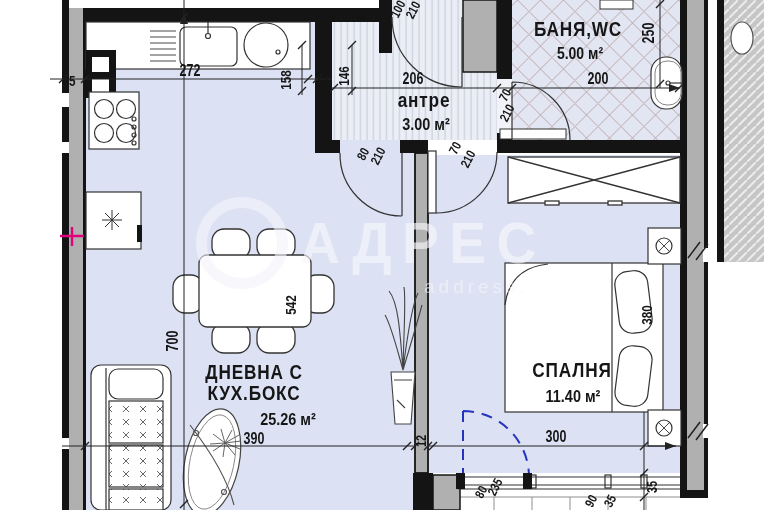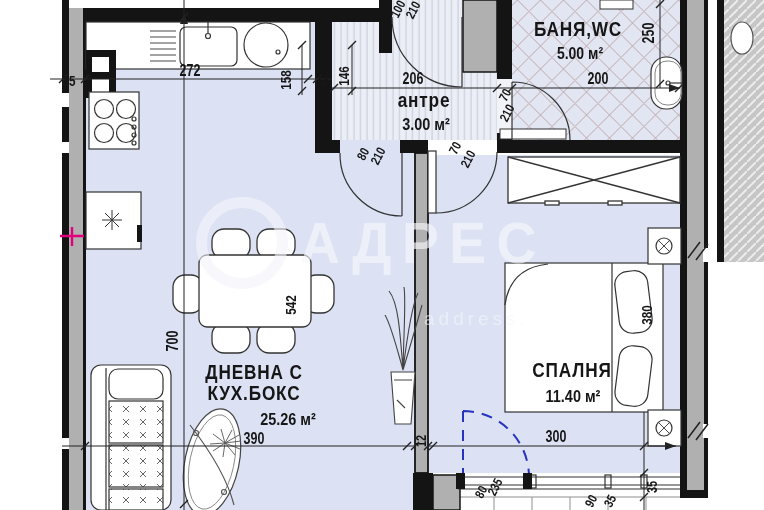--- a/index.html
+++ b/index.html
@@ -231,21 +231,21 @@
   </g>
 
   <g stroke="#e3007d" stroke-width="2.4" fill="none">
     <path d="M60,236 H84 M72,227 V246"></path>
   </g>
 </svg>
 
 <div>
   <div class="wm-circle" style="left:196px;top:197px;width:70px;height:70px;border:11px solid rgba(244,244,250,0.62);"></div>
   <div class="wm-text" style="left:300px;top:214px;font-size:58px;font-weight:700;letter-spacing:11px;color:rgba(248,248,252,0.65);transform:scaleX(0.95);transform-origin:left top;">АДРЕС</div>
-  <div class="wm-text" style="left:424px;top:277px;font-size:19px;letter-spacing:4px;color:rgba(246,246,250,0.6);margin-top:32px;">address.</div>
+  <div class="wm-text" style="left:424px;top:277px;font-size:19px;letter-spacing:4px;color:rgba(246,246,250,0.6);">address.</div>
 </div>
 
 <span class="lbl" style="left:254px;top:371px;font-size:21px;font-weight:600;letter-spacing:1px;transform:translate(-50%,-50%) scaleX(.82);">ДНЕВНА С</span>
 <span class="lbl" style="left:254px;top:392px;font-size:21px;font-weight:600;letter-spacing:1px;transform:translate(-50%,-50%) scaleX(.82);">КУХ.БОКС</span>
 <span class="lbl" style="left:288px;top:419px;font-size:17px;font-weight:600;transform:translate(-50%,-50%) scaleX(.85);">25.26 м²</span>
 
 <span class="lbl" style="left:424px;top:99px;font-size:21px;font-weight:600;letter-spacing:1px;transform:translate(-50%,-50%) scaleX(.82);">антре</span>
 <span class="lbl" style="left:426px;top:124px;font-size:17px;font-weight:600;transform:translate(-50%,-50%) scaleX(.85);">3.00 м²</span>
 
 <span class="lbl" style="left:578px;top:28px;font-size:21px;font-weight:600;letter-spacing:1px;transform:translate(-50%,-50%) scaleX(.82);">БАНЯ,WC</span>

